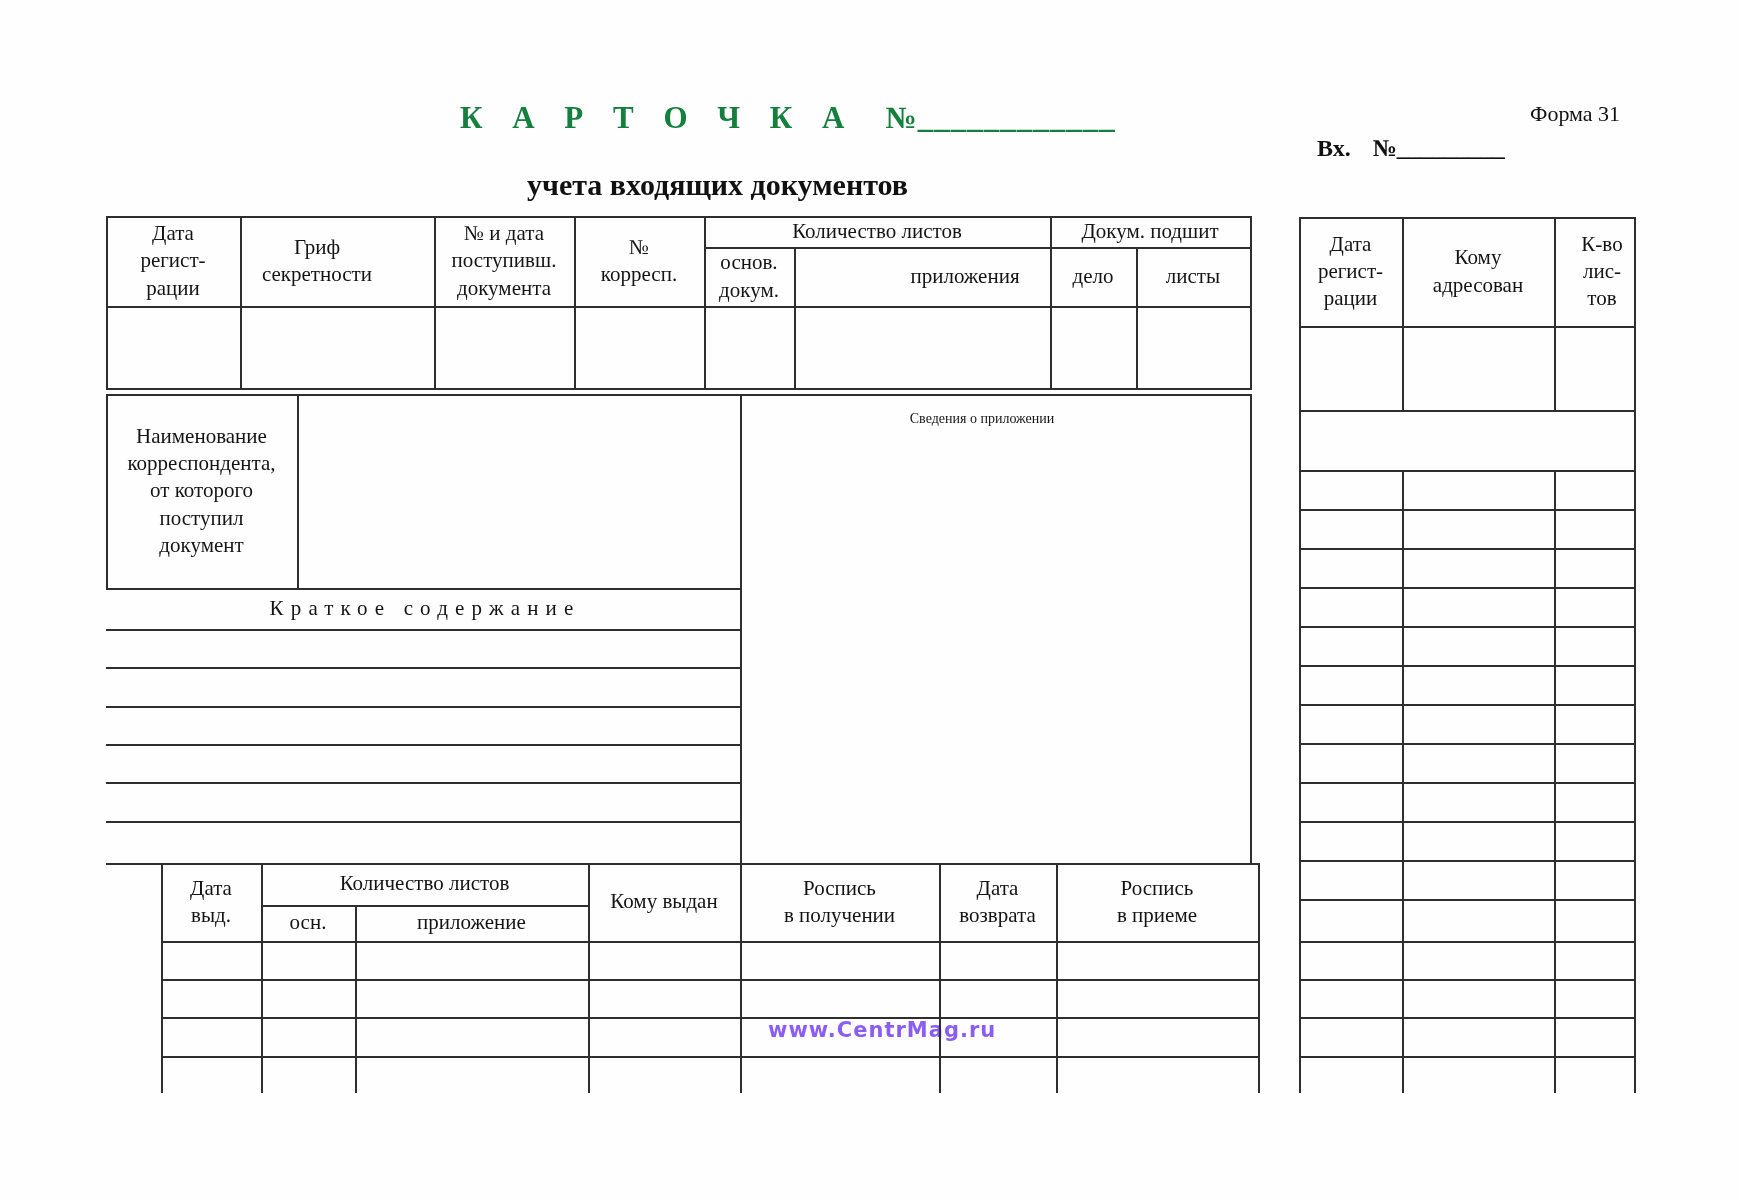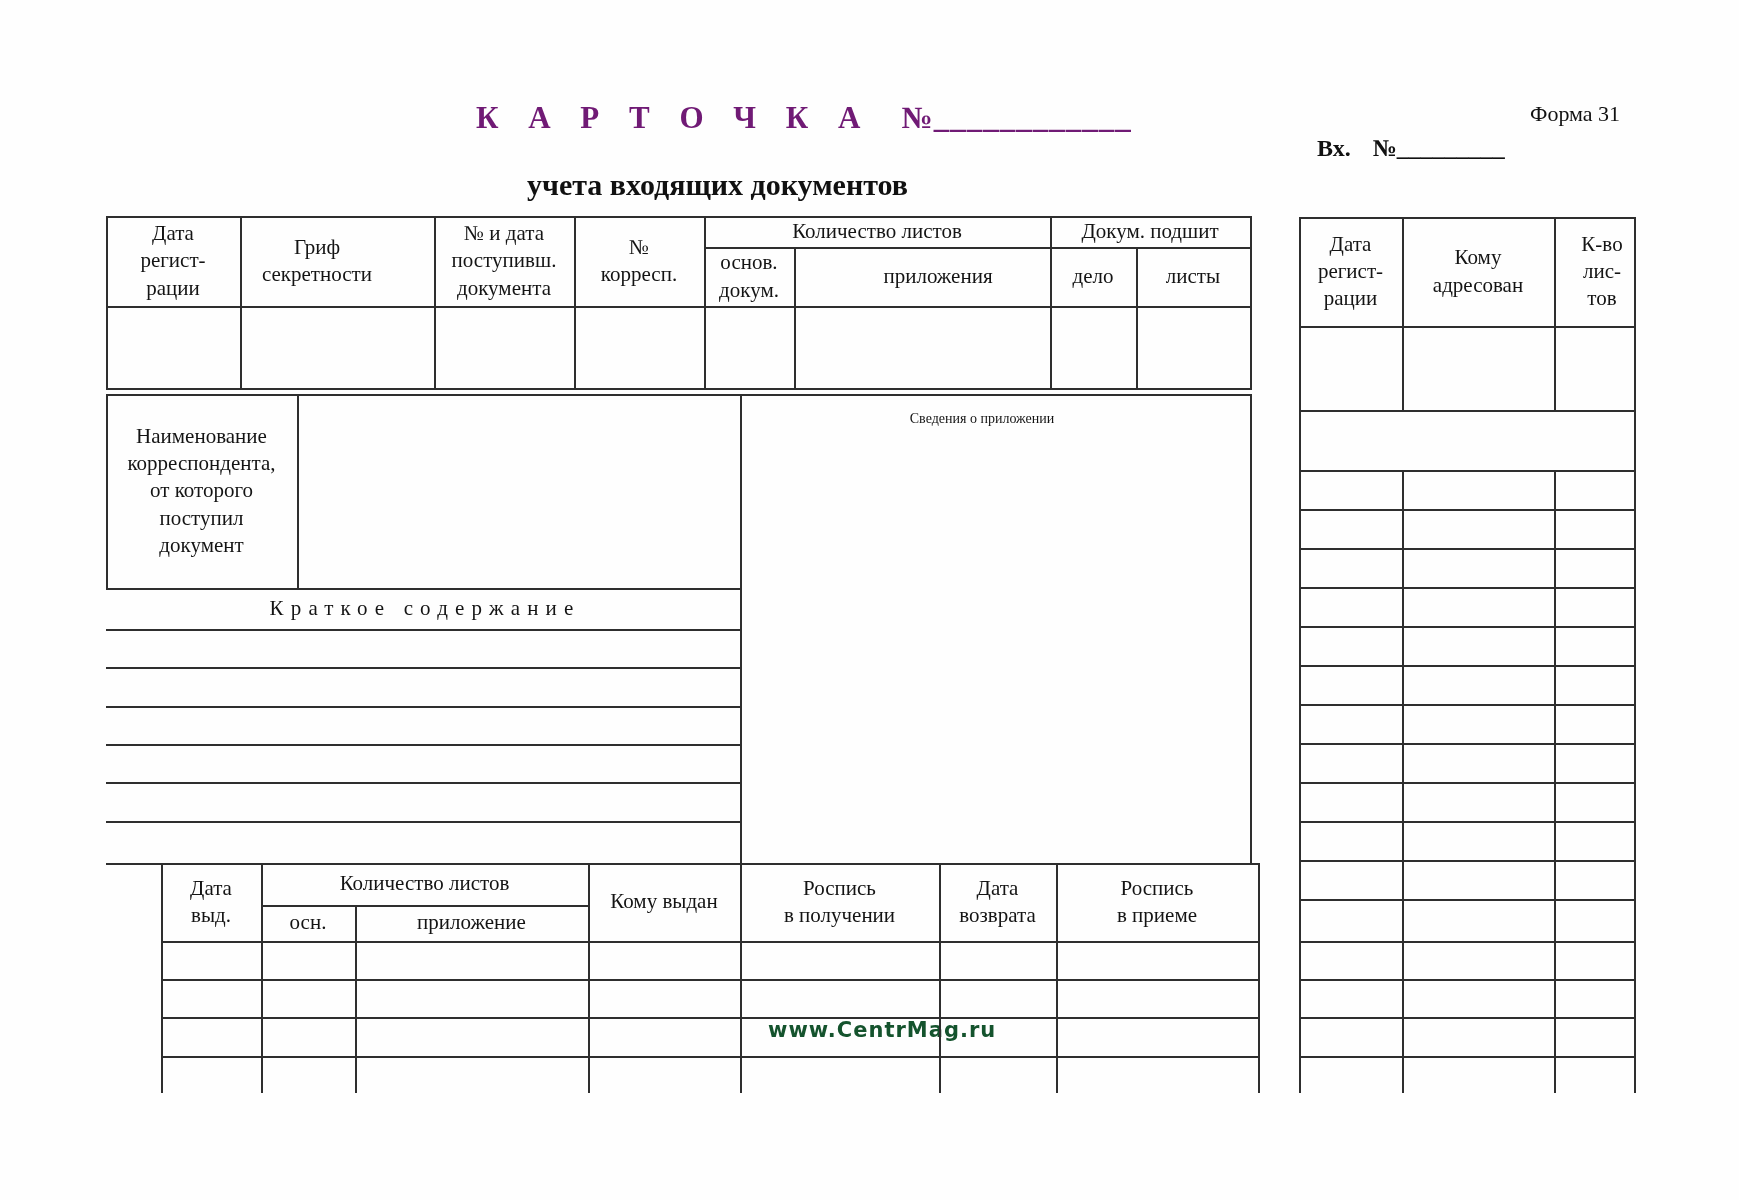--- a/index.html
+++ b/index.html
@@ -6,31 +6,31 @@
   .canvas{
     position:relative;width:1739px;height:1200px;background:#fefefe;
     font-family:"Liberation Serif","DejaVu Serif",serif;color:#161616;overflow:hidden;
   }
   .hl{position:absolute;height:2px;background:#2e2e2e;}
   .vl{position:absolute;width:2px;background:#2e2e2e;}
   .lbl{
     position:absolute;display:flex;align-items:center;justify-content:center;
     text-align:center;white-space:pre-line;font-size:21px;line-height:1.3;color:#141414;
   }
-  .title-row{position:absolute;left:476px;top:100px;white-space:nowrap;font-weight:bold;font-size:31px;color:#701a75;}
+  .title-row{position:absolute;left:460px;top:100px;white-space:nowrap;font-weight:bold;font-size:31px;color:#15803d;}
   .title-word{letter-spacing:11px;}
   .title-no{margin-left:30px;letter-spacing:1px;}
   .title2{position:absolute;left:460px;top:168px;width:515px;text-align:center;font-weight:bold;font-size:30px;color:#111;}
   .form-code{position:absolute;left:1530px;top:101px;font-size:22px;color:#111;}
   .vh-row{position:absolute;left:1317px;top:135px;font-weight:bold;font-size:24px;white-space:nowrap;color:#111;}
   .vh-no{margin-left:22px;}
   .spaced{letter-spacing:.34em;}
   .watermark{
     position:absolute;left:768px;top:1018px;font-family:"DejaVu Sans",sans-serif;
-    font-weight:bold;font-size:21px;letter-spacing:1px;color:#14532d;
+    font-weight:bold;font-size:21px;letter-spacing:1px;color:#8b5cf6;
   }
 </style>
 </head>
 <body>
 
 <div class="canvas">
 
   <div class="watermark">www.CentrMag.ru</div>
 
   <div class="form-code">Форма 31</div>
@@ -62,21 +62,21 @@
   <div class="lbl" style="left:240px;top:216px;width:154px;height:90px;">Гриф
 секретности</div>
   <div class="lbl" style="left:434px;top:216px;width:140px;height:90px;">№ и дата
 поступивш.
 документа</div>
   <div class="lbl" style="left:574px;top:216px;width:130px;height:90px;">№
 корресп.</div>
   <div class="lbl" style="left:704px;top:216px;width:346px;height:31px;">Количество листов</div>
   <div class="lbl" style="left:704px;top:247px;width:90px;height:59px;">основ.
 докум.</div>
-  <div class="lbl" style="left:810px;top:247px;width:256px;height:59px;">приложения</div>
+  <div class="lbl" style="left:837px;top:247px;width:256px;height:59px;">приложения</div>
   <div class="lbl" style="left:1050px;top:216px;width:200px;height:31px;font-family:Liberation Serif, serif;">Докум. подшит</div>
   <div class="lbl" style="left:1050px;top:247px;width:86px;height:59px;">дело</div>
   <div class="lbl" style="left:1136px;top:247px;width:114px;height:59px;">листы</div>
 
   <div class="hl" style="left:106px;top:394px;width:1146px;"></div>
   <div class="hl" style="left:106px;top:588px;width:636px;"></div>
   <div class="hl" style="left:106px;top:629px;width:636px;"></div>
   <div class="hl" style="left:106px;top:667px;width:636px;"></div>
   <div class="hl" style="left:106px;top:706px;width:636px;"></div>
   <div class="hl" style="left:106px;top:744px;width:636px;"></div>

